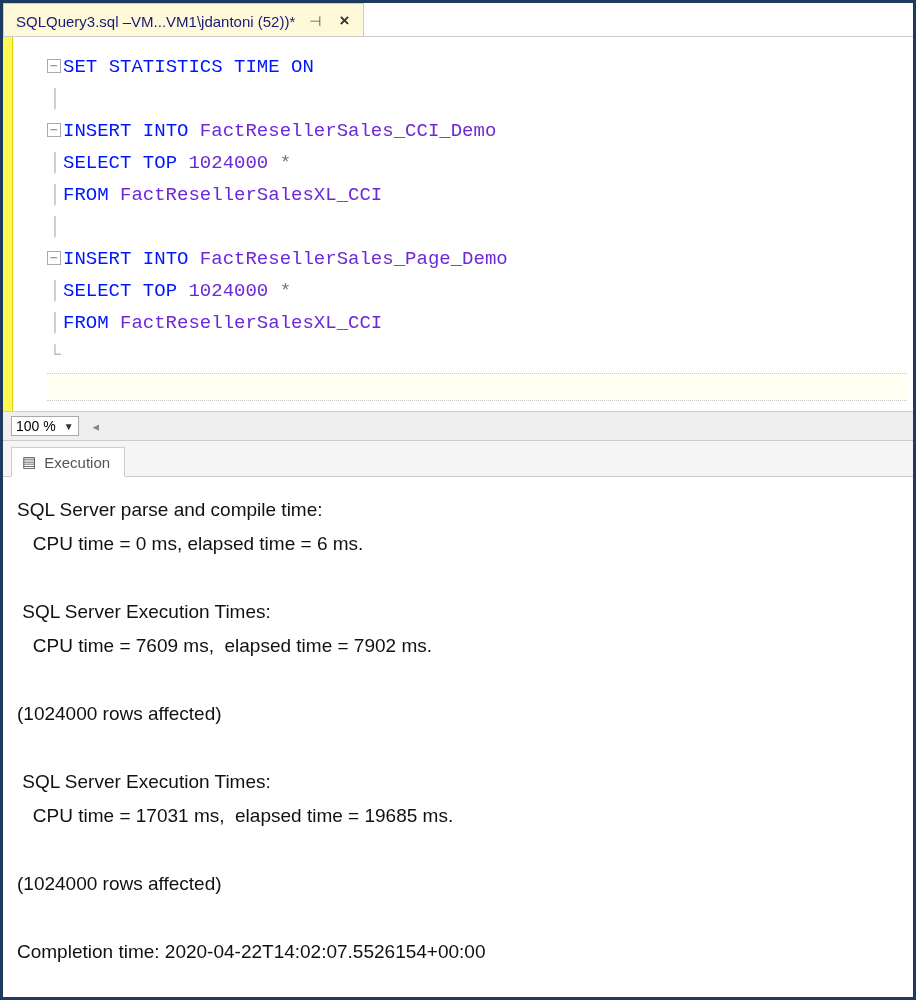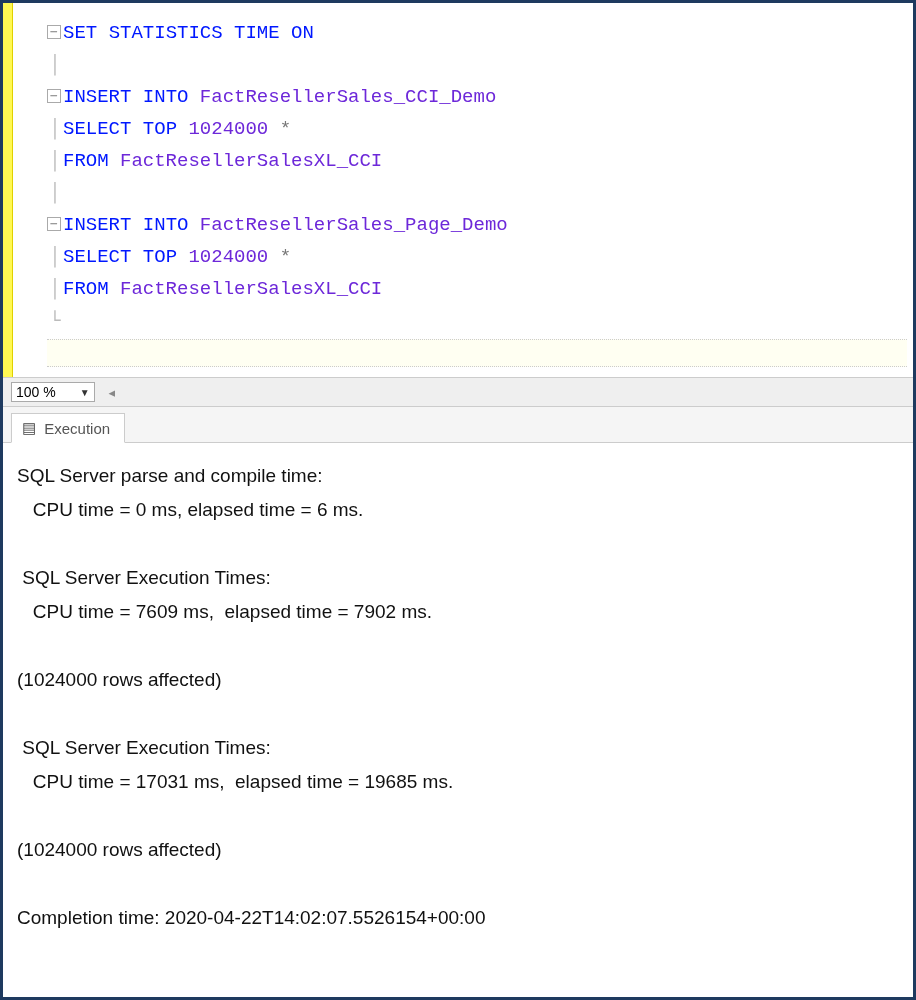--- a/index.html
+++ b/index.html
@@ -93,21 +93,21 @@
     font-size: 14px;
     gap: 4px;
   }
   .zoom-select {
     border: 1px solid #aaa;
     background: #fff;
     padding: 1px 4px;
     font-size: 14px;
     display: flex;
     align-items: center;
-    gap: 24px;
+    gap: 8px;
   }
   .dd-arrow { font-size: 10px; color: #333; }
   .scroll-left {
     color: #888; font-size: 13px; margin-left: 10px;
   }
   .results-tabs {
     display: flex;
     align-items: flex-end;
     background: #f5f5f5;
     border-bottom: 1px solid #ccc;
@@ -138,20 +138,27 @@
     color: #111;
     white-space: pre;
     overflow: hidden;
   }
 </style>
 </head>
 <body>
 
 <div class="window">
 
+  <div class="tab-bar">
+    <div class="tab">
+      <span>SQLQuery3.sql –VM...VM1\jdantoni (52))*</span>
+      <span class="pin-icon">⊣</span>
+      <span class="close-icon">×</span>
+    </div>
+  </div>
 
   <div class="editor-row">
     <div class="margin-strip"></div>
     <div class="editor-area" id="editor"><div><span class="fold">−</span><span class="kw">SET</span><span class="txt"> </span><span class="kw">STATISTICS</span><span class="txt"> </span><span class="kw">TIME</span><span class="txt"> </span><span class="kw">ON</span></div><div><span class="guide">│</span></div><div><span class="fold">−</span><span class="kw">INSERT</span><span class="txt"> </span><span class="kw">INTO</span><span class="txt"> FactResellerSales_CCI_Demo</span></div><div><span class="guide">│</span><span class="kw">SELECT</span><span class="txt"> </span><span class="kw">TOP</span><span class="txt"> 1024000 </span><span class="star">*</span></div><div><span class="guide">│</span><span class="kw">FROM</span><span class="txt"> FactResellerSalesXL_CCI</span></div><div><span class="guide">│</span></div><div><span class="fold">−</span><span class="kw">INSERT</span><span class="txt"> </span><span class="kw">INTO</span><span class="txt"> FactResellerSales_Page_Demo</span></div><div><span class="guide">│</span><span class="kw">SELECT</span><span class="txt"> </span><span class="kw">TOP</span><span class="txt"> 1024000 </span><span class="star">*</span></div><div><span class="guide">│</span><span class="kw">FROM</span><span class="txt"> FactResellerSalesXL_CCI</span></div><div><span class="guide">└</span></div><div class="cursor-line"></div></div>
   </div>
 
   <div class="zoom-bar">
     <div class="zoom-select">
       <span>100 %</span>
       <span class="dd-arrow">▼</span>

